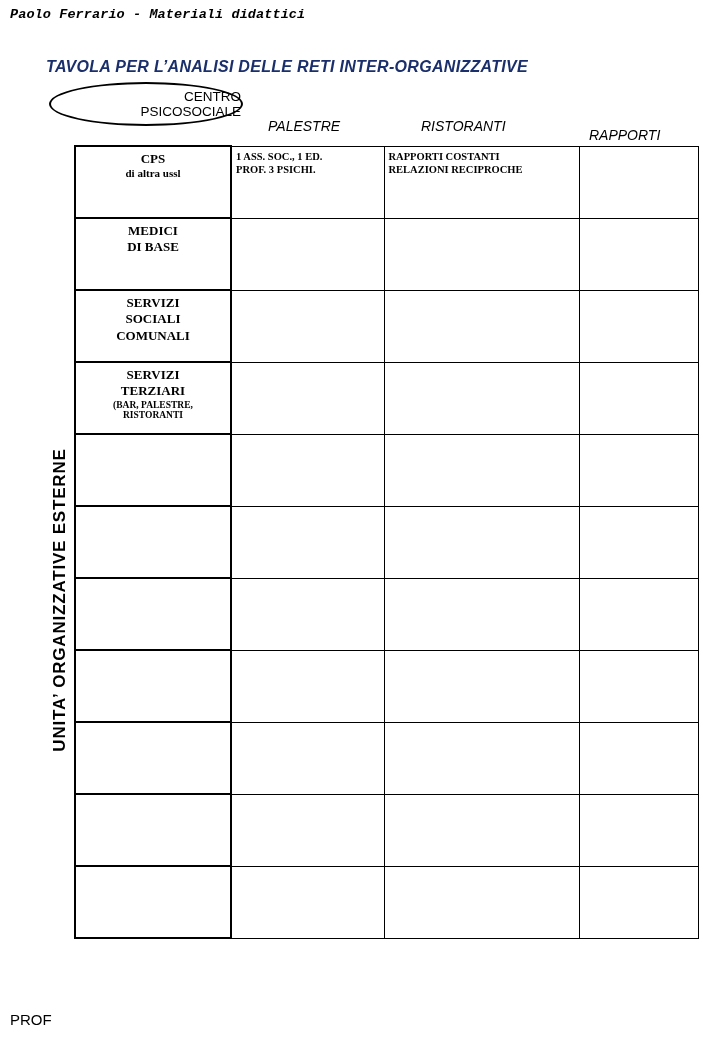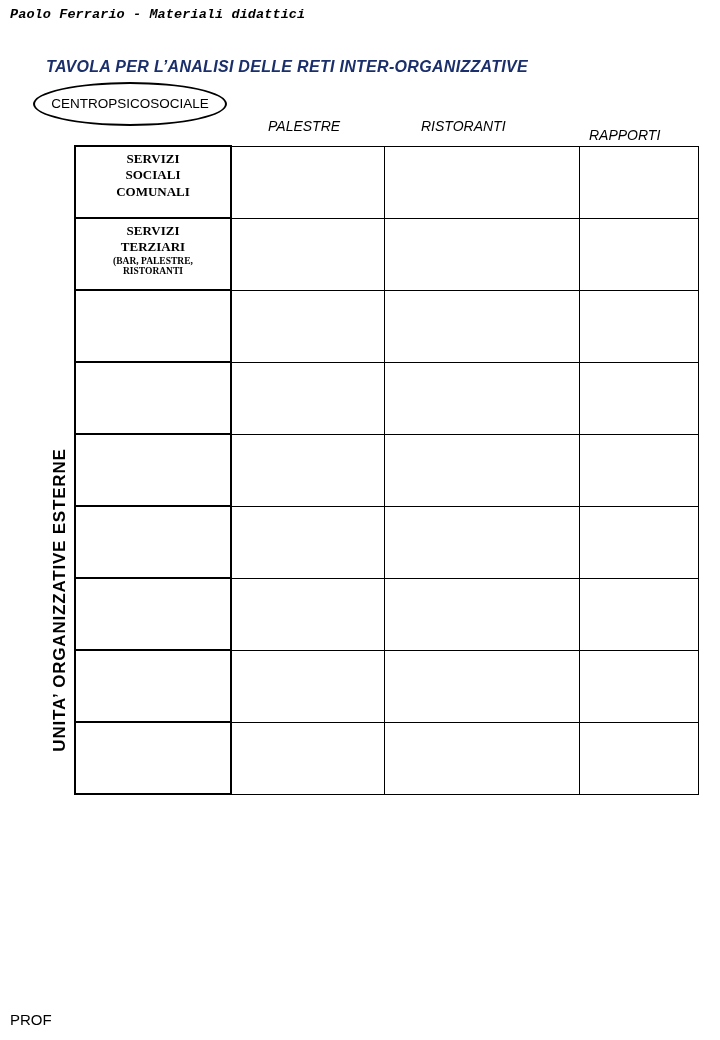--- a/index.html
+++ b/index.html
@@ -39,30 +39,30 @@
     font-weight: bold;
     font-style: italic;
     color: #1a2f6b;
     letter-spacing: 0.3px;
     white-space: nowrap;
   }
 
   
   #oval-node {
     position: absolute;
-    left: 33px;
+    left: 49px;
     top: 82px;
     width: 194px;
     height: 44px;
     border: 2.5px solid #000000;
     border-radius: 50%;
     box-sizing: border-box;
     display: flex;
-    flex-direction: row;
-    align-items: center;
+    flex-direction: column;
+    align-items: flex-end;
     justify-content: center;
     line-height: 1.12;
   }
   #oval-node .oval-text {
     font-family: "Liberation Sans", sans-serif;
     font-size: 13.5px;
     color: #000000;
     text-align: center;
     white-space: nowrap;
   }
@@ -181,20 +181,44 @@
 <div class="col-header" id="hdr-risorse">PALESTRE</div>
 <div class="col-header" id="hdr-relazioni">RISTORANTI</div>
 <div class="col-header" id="hdr-influenze">RAPPORTI</div>
 
 <div id="side-label">UNITA’ ORGANIZZATIVE ESTERNE</div>
 
 <table id="grid-table">
   <tbody id="grid-body">
       <tr>
         <td class="col-label">
+          <div class="label-main">CPS</div>
+          <div class="label-sub">di altra ussl</div>
+        </td>
+        <td class="col-risorse">
+          <div class="cell-text">1  ASS. SOC., 1 ED.</div>
+          <div class="cell-text">PROF. 3 PSICHI.</div>
+        </td>
+        <td class="col-relazioni">
+          <div class="cell-text">RAPPORTI COSTANTI</div>
+          <div class="cell-text">RELAZIONI RECIPROCHE</div>
+        </td>
+        <td class="col-influenze"></td>
+      </tr>
+      <tr>
+        <td class="col-label">
+          <div class="label-main">MEDICI</div>
+          <div class="label-main">DI BASE</div>
+        </td>
+        <td class="col-risorse"></td>
+        <td class="col-relazioni"></td>
+        <td class="col-influenze"></td>
+      </tr>
+      <tr>
+        <td class="col-label">
           <div class="label-main">SERVIZI</div>
           <div class="label-main">SOCIALI</div>
           <div class="label-main">COMUNALI</div>
         </td>
         <td class="col-risorse"></td>
         <td class="col-relazioni"></td>
         <td class="col-influenze"></td>
       </tr>
       <tr>
         <td class="col-label">

